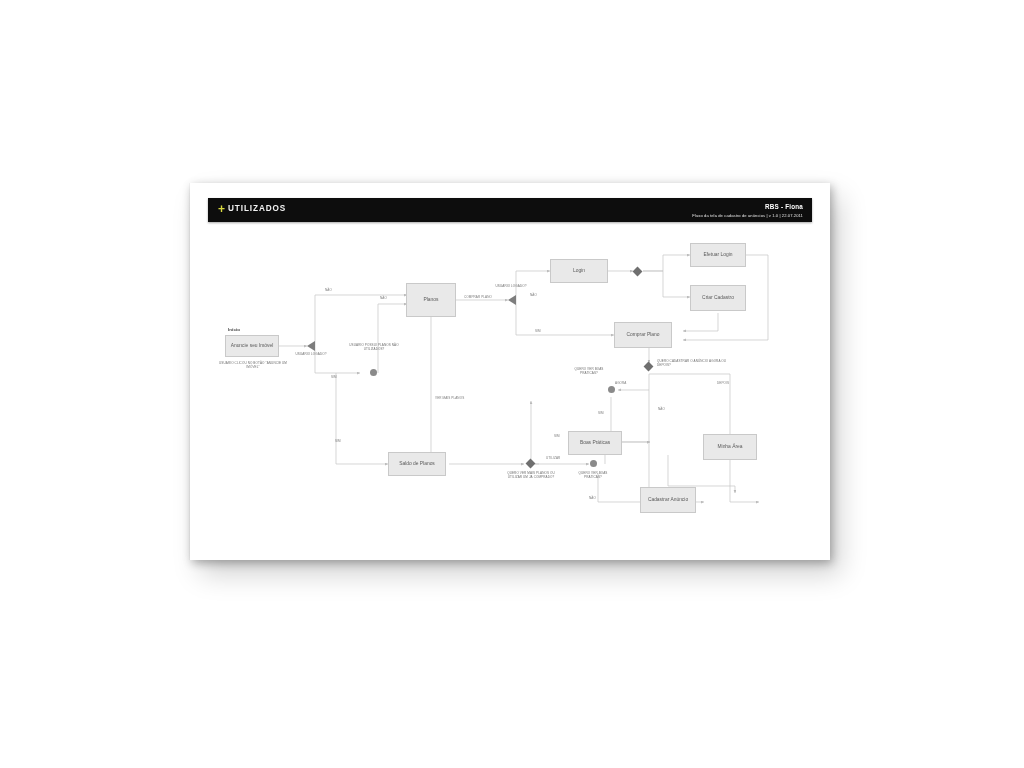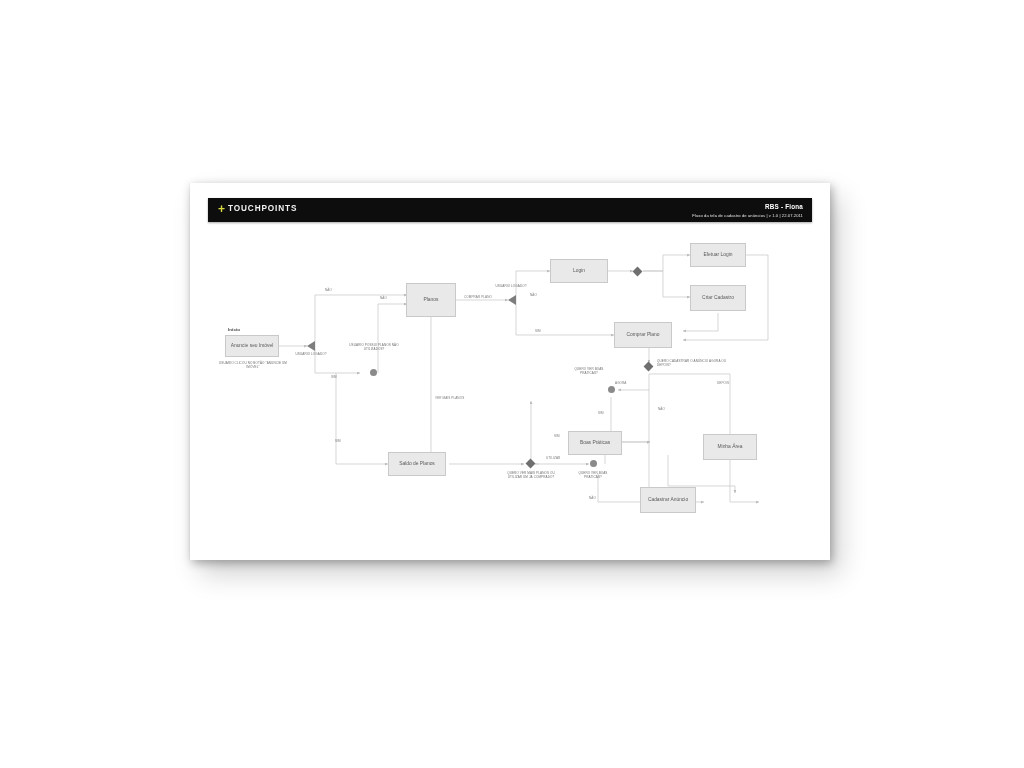--- a/index.html
+++ b/index.html
@@ -88,21 +88,21 @@
 </style>
 </head>
 <body>
 
 <div id="stage">
   <div id="sheet">
 
     <div id="headerbar">
       <div id="logo">
         <span class="plus">+</span>
-        <span class="word">TOUCHPOINTS</span>
+        <span class="word">UTILIZADOS</span>
       </div>
       <div id="hdr-right">
         <div id="hdr-title">RBS - Fiona</div>
         <div id="hdr-sub">Fluxo da tela de cadastro de anúncios | v 1.0 | 22.07.2011</div>
       </div>
     </div>
 
     <div id="canvas">
 
       <svg id="wires" viewBox="0 0 640 377" preserveAspectRatio="none">

